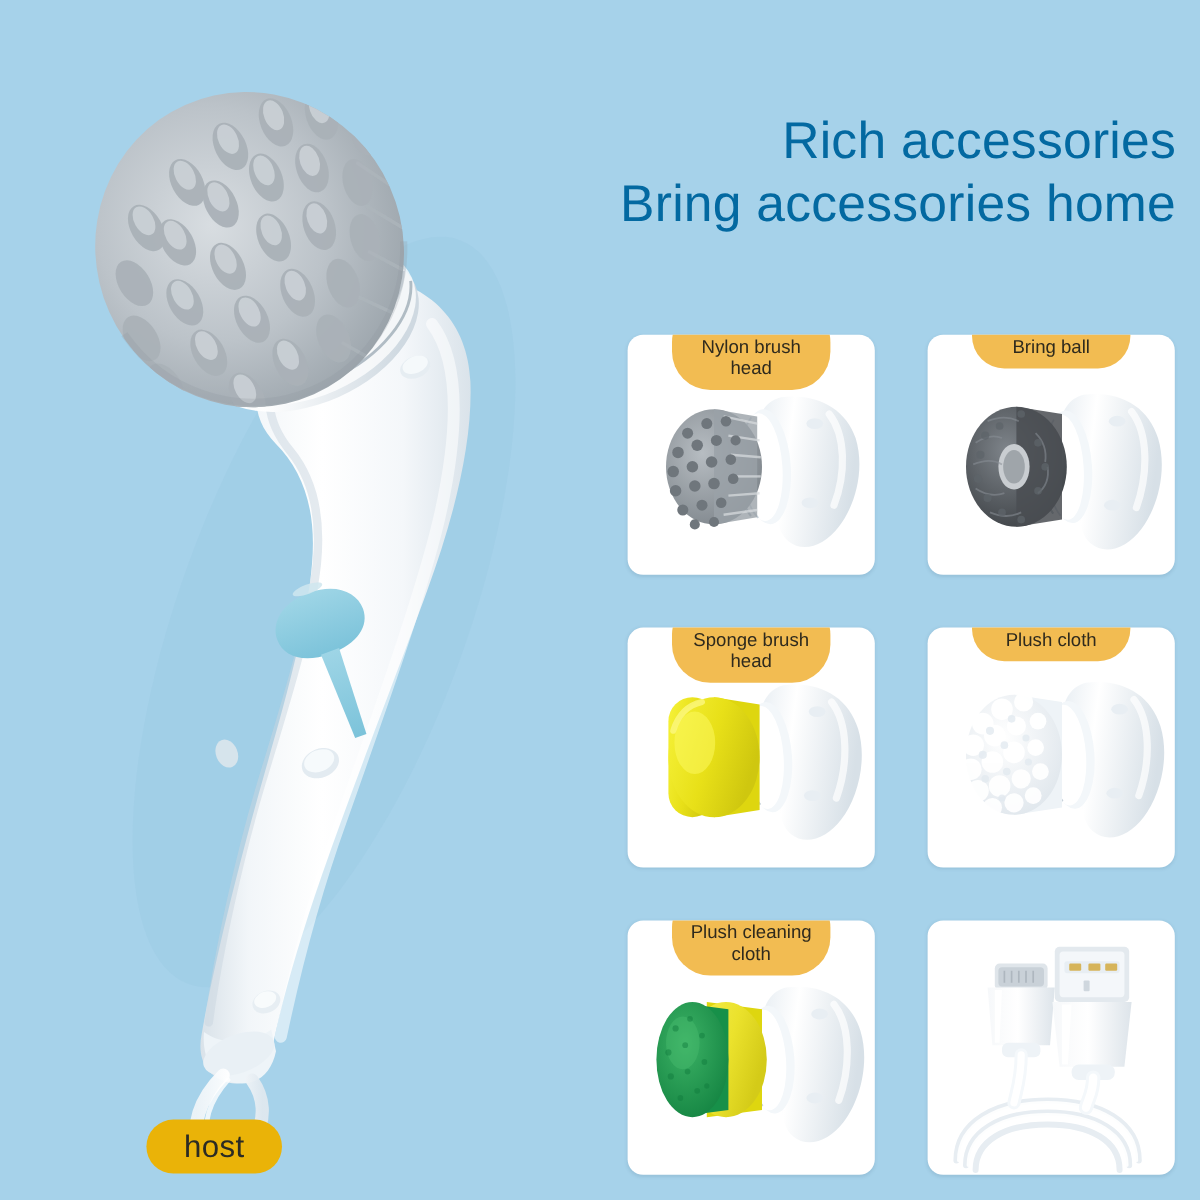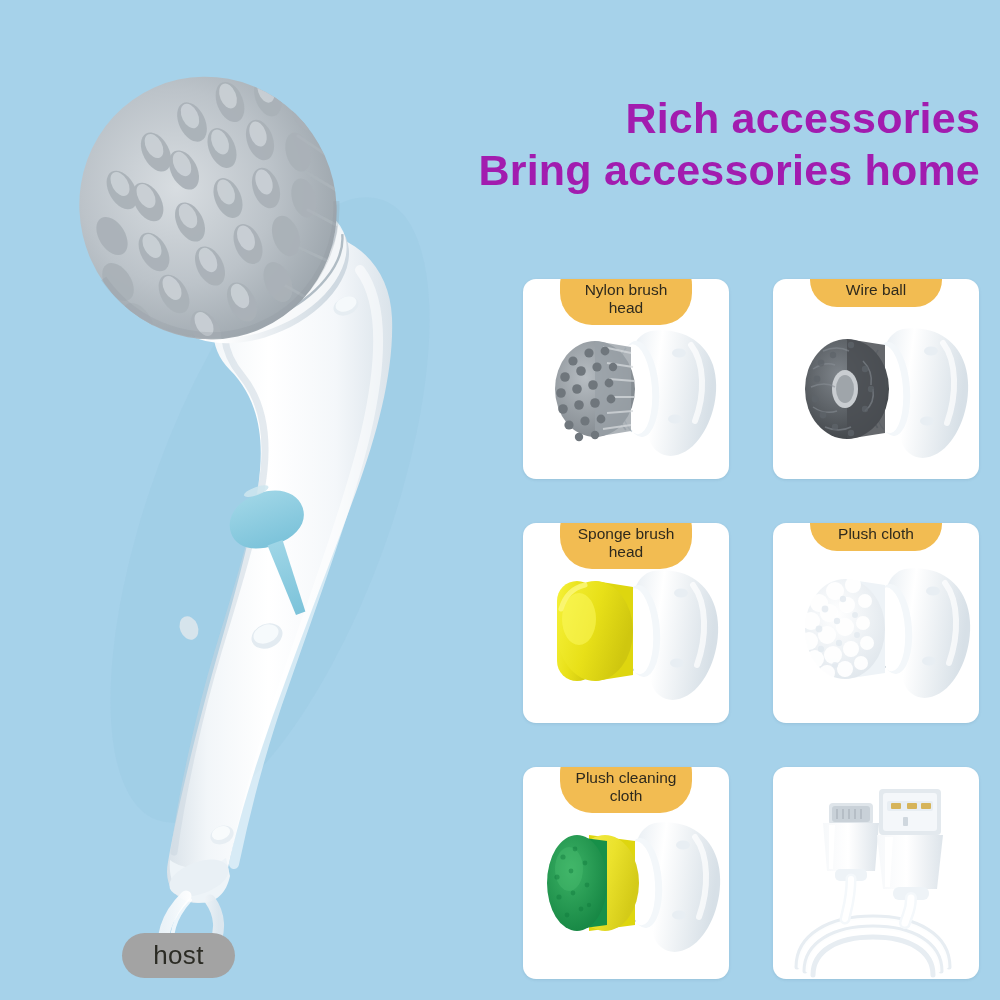--- a/index.html
+++ b/index.html
@@ -9,35 +9,35 @@
     font-family:"Liberation Sans", sans-serif;
     background:#a6d2ea;
     position:relative;
     overflow:hidden;
   }
   .stage{ position:absolute; inset:0; background:#a6d2ea; }
 
   
   .headline{
     position:absolute; left:400px; top:92px; width:580px;
-    text-align:right; color:#a21caf;
+    text-align:right; color:#0369a1;
     font-size:43px; line-height:1.22; letter-spacing:.2px;
-    font-weight:700;
+    font-weight:400;
   }
   .headline .l2{ display:block; }
 
   
   .host-wrap{ position:absolute; left:60px; top:40px; width:400px; height:900px; }
   .host-svg{ position:absolute; inset:0; }
 
   
   .host-badge{
     position:absolute; left:122px; top:933px;
     width:113px; height:45px; border-radius:24px;
-    background:#a3a3a3; color:#2b2b24;
+    background:#eab308; color:#2b2b24;
     display:flex; align-items:center; justify-content:center;
     font-size:26px; letter-spacing:.3px;
   }
 
   
   .grid{
     position:absolute; left:523px; top:279px;
     width:450px; height:692px;
     display:grid;
     grid-template-columns:206px 206px;
@@ -352,21 +352,21 @@
               <circle cx="50" cy="136" r="3.4"></circle>
               <circle cx="62" cy="148" r="3.2"></circle>
             <circle cx="92" cy="90" r="3.2"></circle>
               <circle cx="98" cy="110" r="3.2"></circle>
               <circle cx="92" cy="130" r="3.2"></circle>
             <circle cx="78" cy="66" r="3.2"></circle>
               <circle cx="78" cy="154" r="3.2"></circle>
           </g>
         </svg>
       </div>
-      <div class="pill">Wire ball</div>
+      <div class="pill">Bring ball</div>
     </div>
 
     <div class="card">
       <div class="art">
         <svg viewBox="0 0 206 200" xmlns="http://www.w3.org/2000/svg">
           <defs>
             <linearGradient id="s-body" x1="0" y1="0" x2="1" y2="0.2">
               <stop offset="0%" stop-color="#e8eef3"></stop>
                 <stop offset="35%" stop-color="#ffffff"></stop>
               <stop offset="100%" stop-color="#d7e0e7"></stop>

